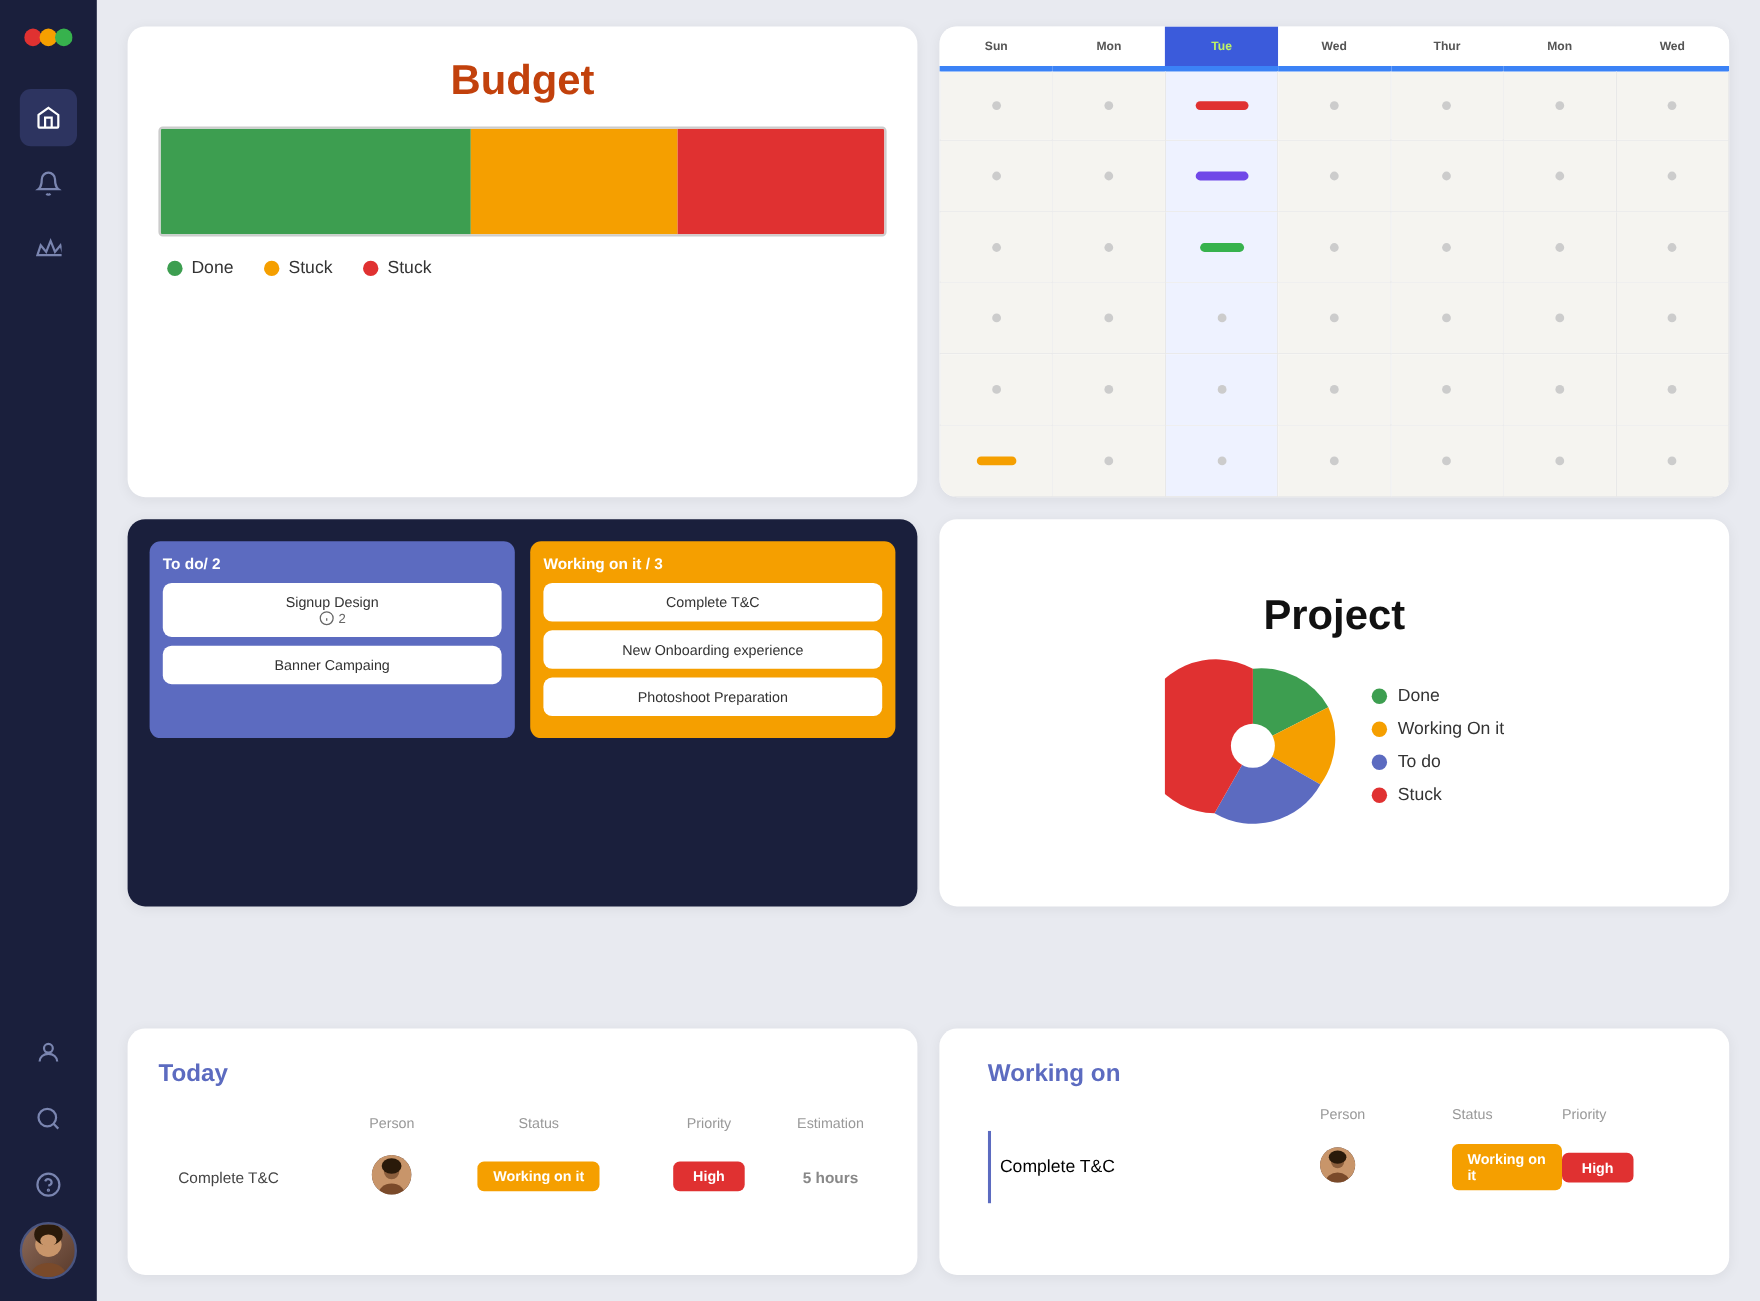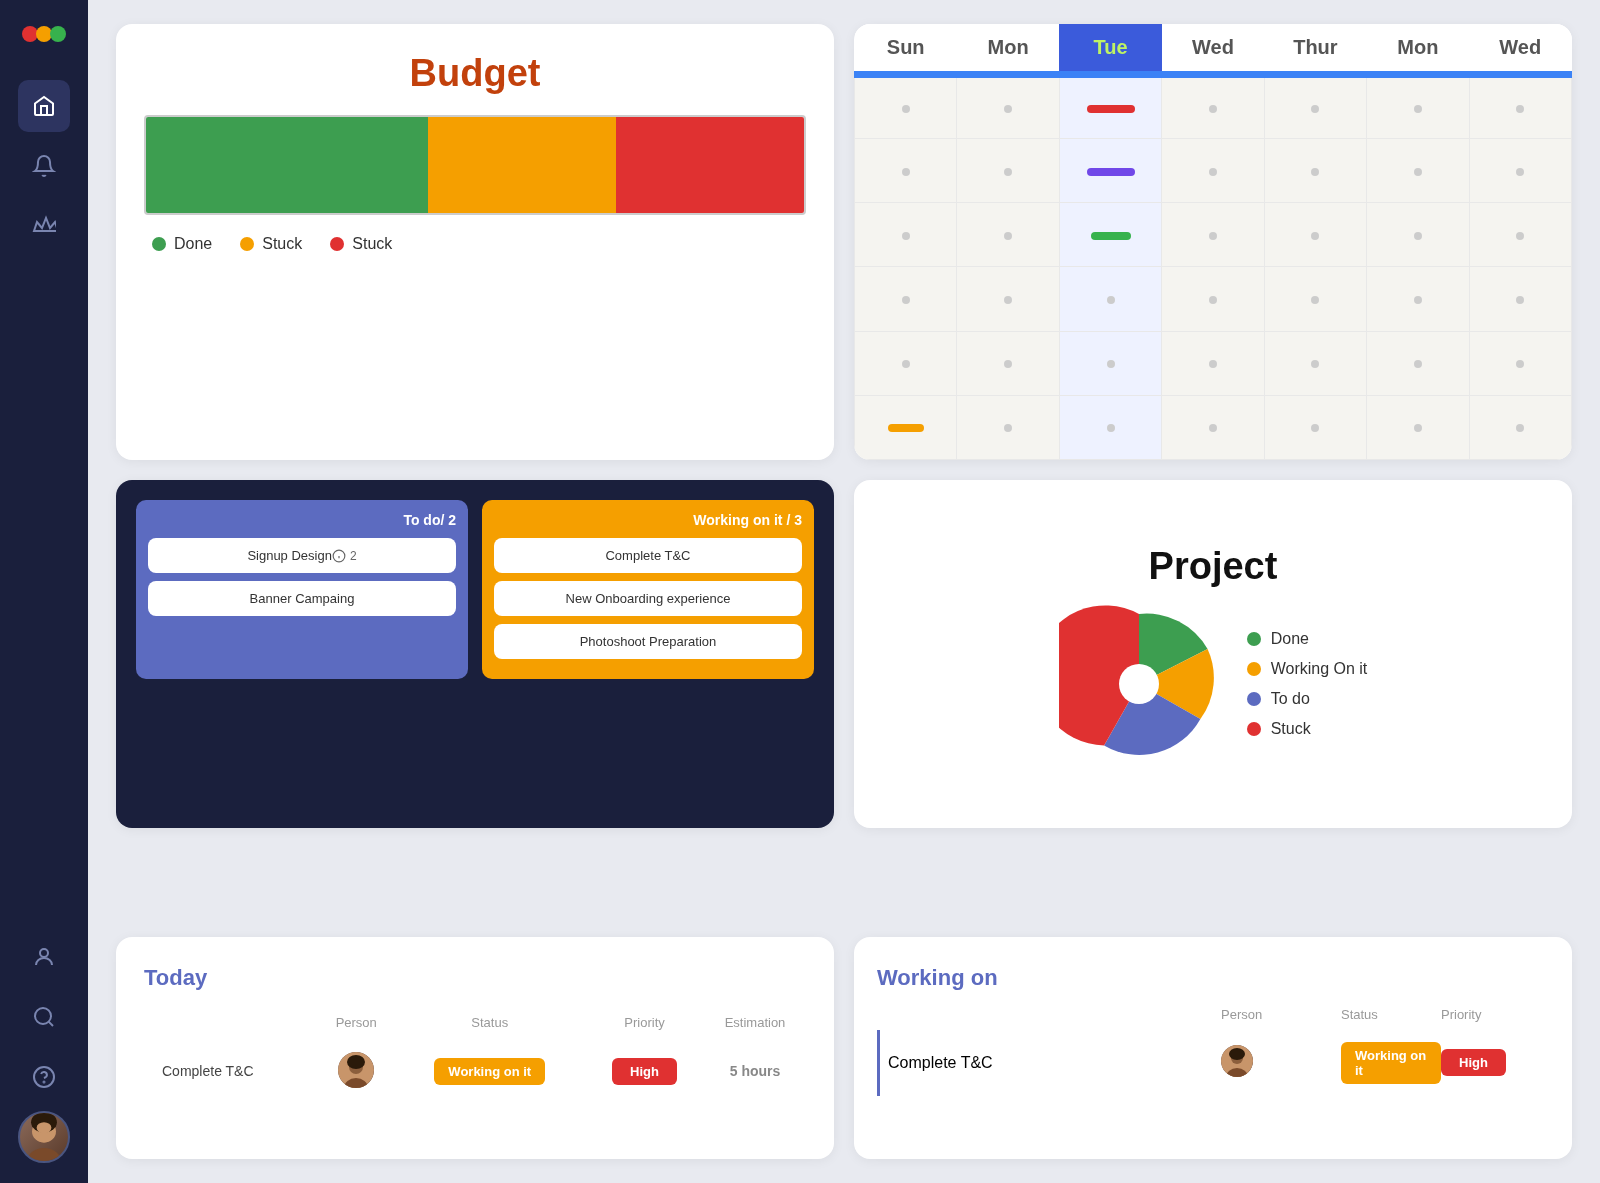--- a/index.html
+++ b/index.html
@@ -131,24 +131,24 @@
     }
     .calendar-table {
       width: 100%;
       border-collapse: collapse;
       height: 100%;
     }
     .calendar-table th {
       background: #fff;
       color: #555;
       font-weight: 600;
-      font-size: 20px;
+      font-size: 11px;
       padding: 12px 0;
       text-align: center;
-      border-bottom: 7px solid #3b82f6;
+      border-bottom: 5px solid #3b82f6;
     }
     .calendar-table th.today-col {
       background: #3b5bdb;
       color: #bef264;
     }
     .calendar-table td {
       width: 88px;
       height: 52px;
       background: #f5f4f0;
       border: 1px solid #e8e8e8;
@@ -197,33 +197,33 @@
       padding: 12px;
     }
     .kanban-col-todo { background: #5c6bc0; }
     .kanban-col-working { background: #f59f00; }
     .kanban-col-done { background: #37b24d; }
     .kanban-col-header {
       font-weight: 700;
       font-size: 14px;
       color: #fff;
       margin-bottom: 10px;
-      text-align: right;
     }
     .kanban-item {
       background: #fff;
       border-radius: 8px;
       padding: 10px 12px;
       margin-bottom: 8px;
       font-size: 13px;
       color: #333;
       font-weight: 500;
       display: flex;
       align-items: center;
-      justify-content: center;
+      justify-content: space-between;
+      flex-direction: column;
     }
     .kanban-item-badge {
       display: flex;
       align-items: center;
       gap: 4px;
       font-size: 12px;
       color: #666;
     }
 
     
@@ -331,21 +331,21 @@
       border-radius: 50%;
       background: linear-gradient(135deg, #8b6a5a 0%, #5a3a2a 100%);
       display: inline-block;
       overflow: hidden;
     }
 
     
     .working-card {
       grid-column: 2;
       grid-row: 3;
-      padding: 28px 23px;
+      padding: 28px 44px;
     }
     .working-title {
       font-size: 22px;
       font-weight: 700;
       color: #5c6bc0;
       margin-bottom: 16px;
     }
     .working-table-header {
       display: grid;
       grid-template-columns: 1fr 120px 100px 100px;

